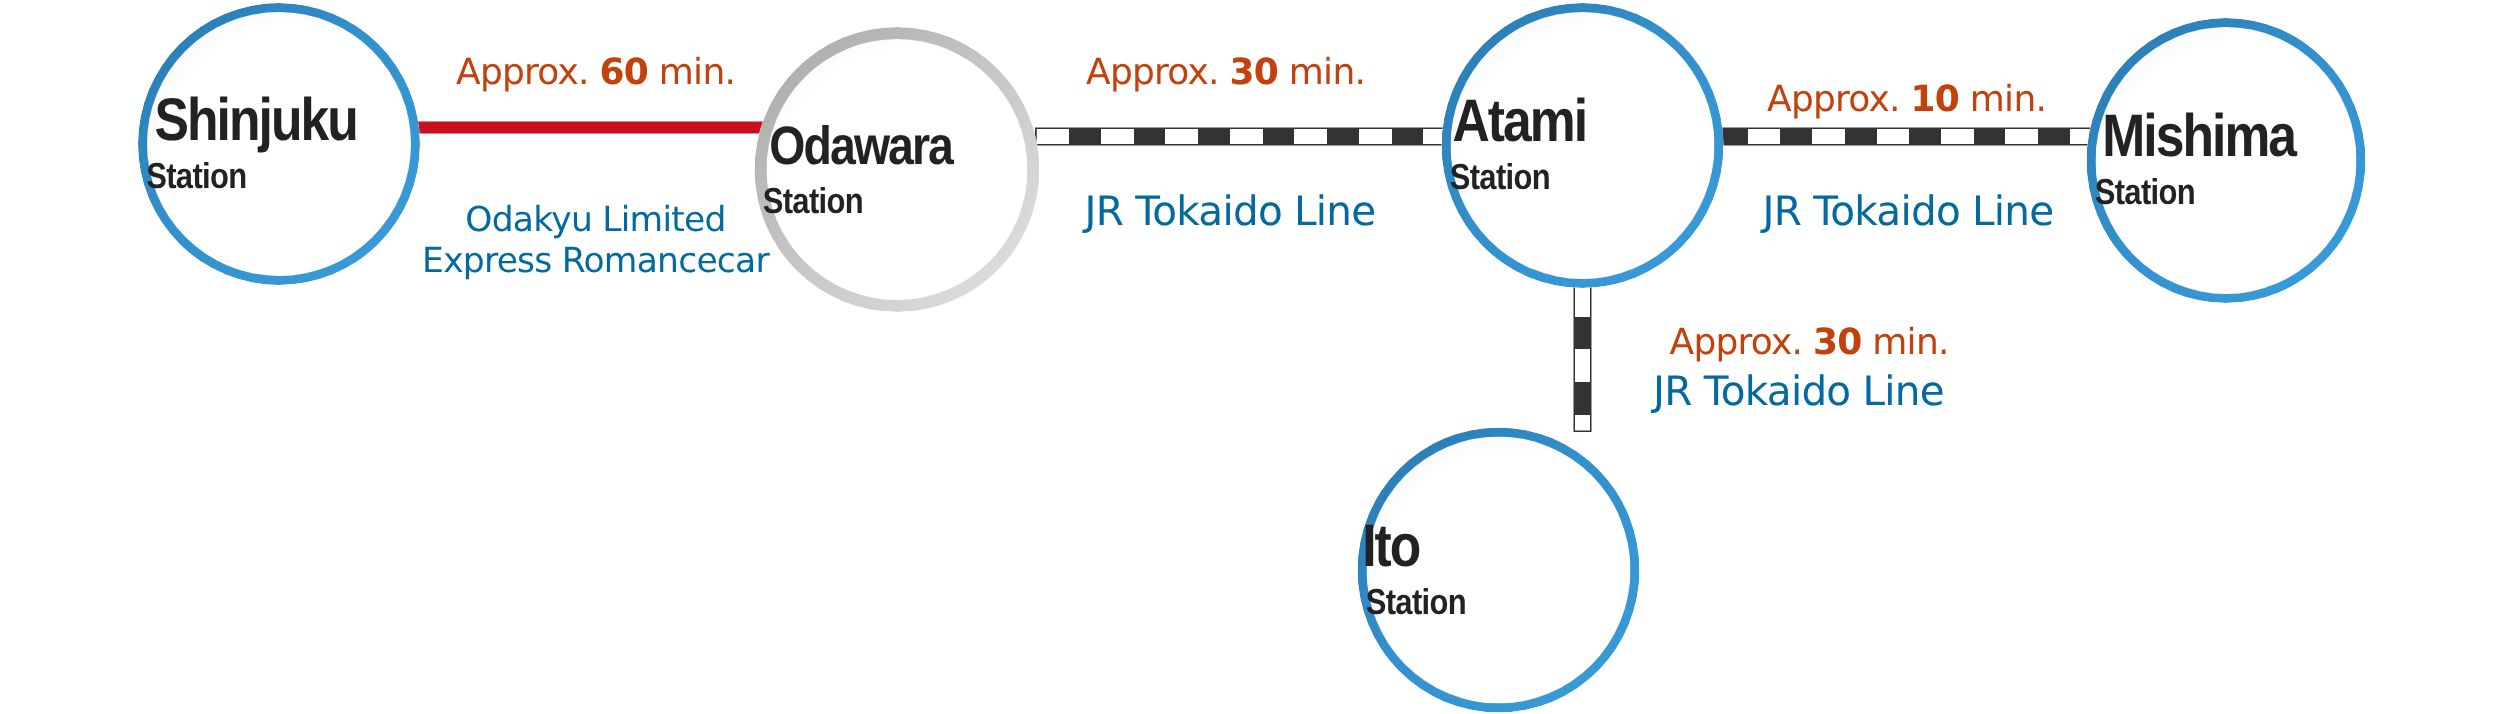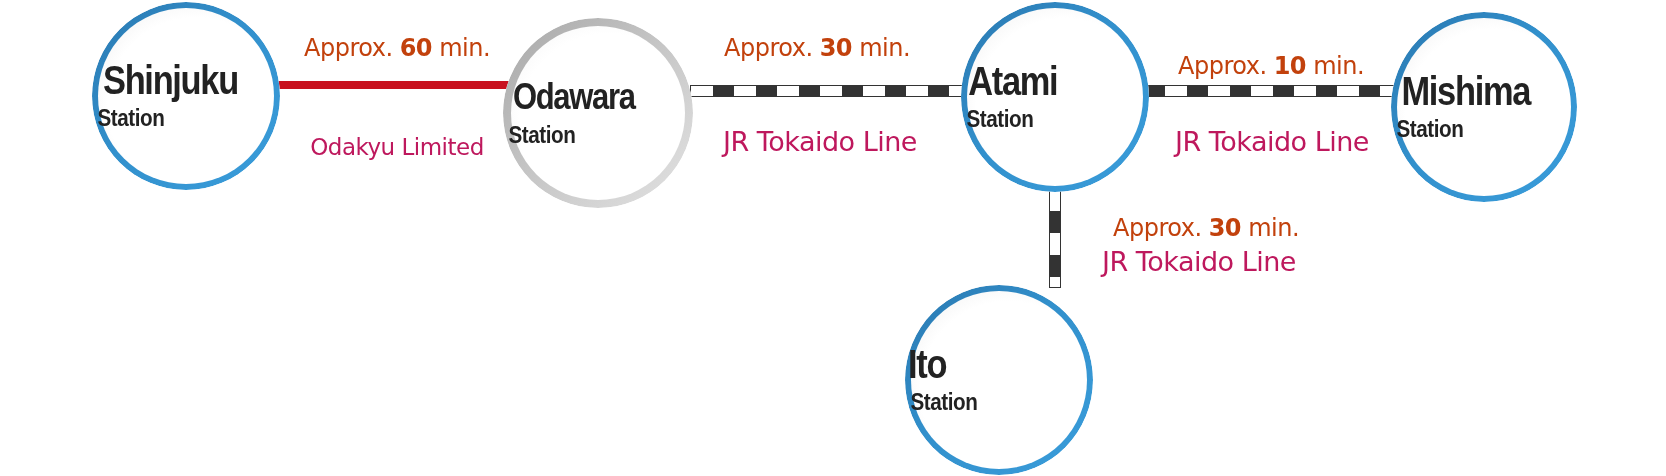--- a/index.html
+++ b/index.html
@@ -92,21 +92,21 @@
       font-size: 24px;
       font-family: "DejaVu Sans", sans-serif;
       letter-spacing: -0.5px;
       white-space: nowrap;
     }
     .time-label .num {
       font-weight: bold;
     }
     .line-label {
       position: absolute;
-      color: #be185d;
+      color: #0369a1;
       font-size: 27px;
       font-family: "DejaVu Sans", sans-serif;
       letter-spacing: -0.5px;
       white-space: nowrap;
       text-align: center;
     }
     .line-label.small {
       font-size: 23px;
       line-height: 27px;
     }
@@ -150,20 +150,21 @@
   <span class="station-sub">Station</span>
 </div>
 
 <div class="time-label" style="left:304px; top:34px;">
   <span>Approx.</span>
   <span class="num">60</span>
   <span>min.</span>
 </div>
 <div class="line-label small" style="left:272px; top:134px; width:250px;">
   <div>Odakyu Limited</div>
+  <div>Express Romancecar</div>
 </div>
 
 <div class="time-label" style="left:724px; top:34px;">
   <span>Approx.</span>
   <span class="num">30</span>
   <span>min.</span>
 </div>
 <div class="line-label" style="left:705px; top:126px; width:230px;">
   <span>JR Tokaido Line</span>
 </div>

